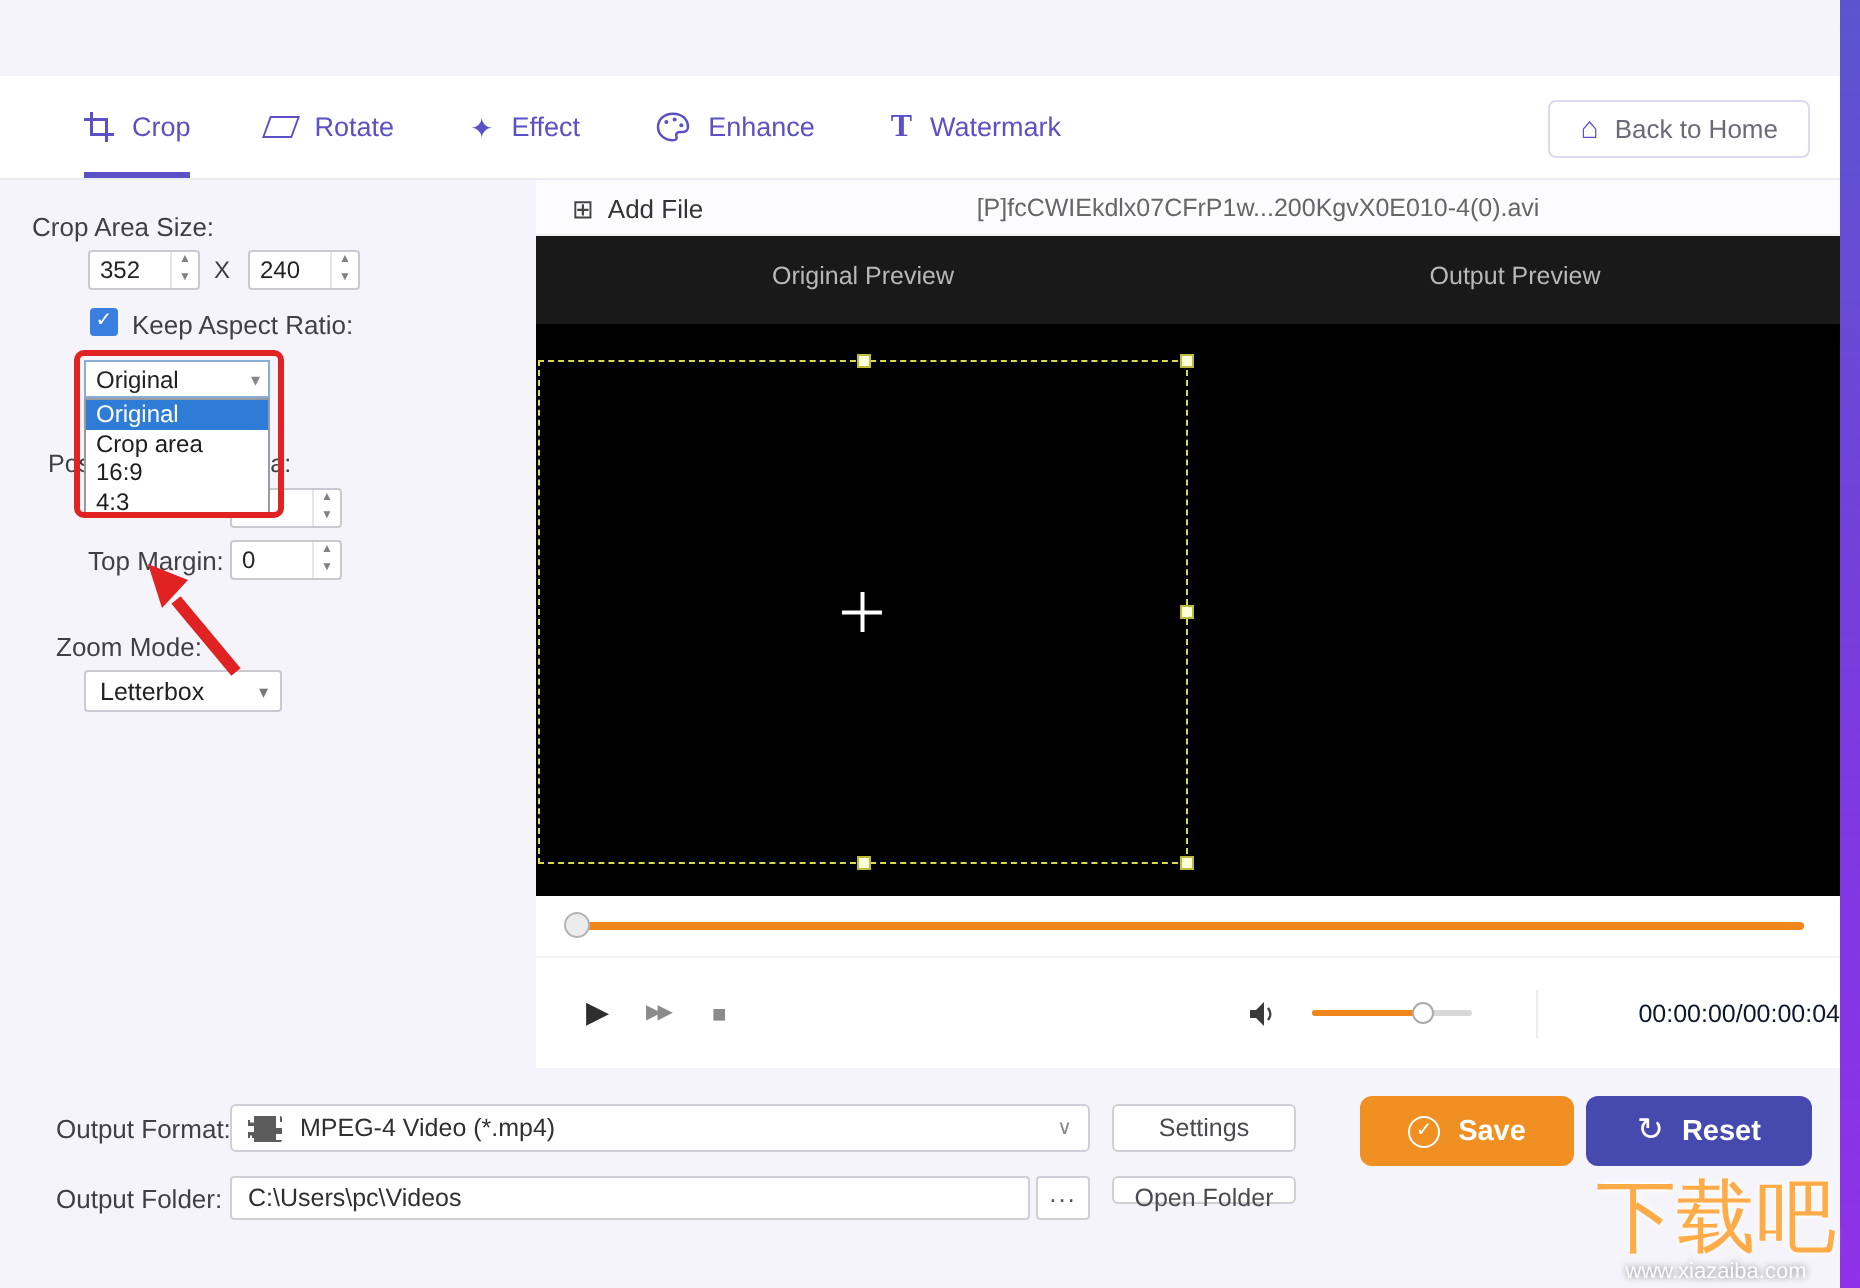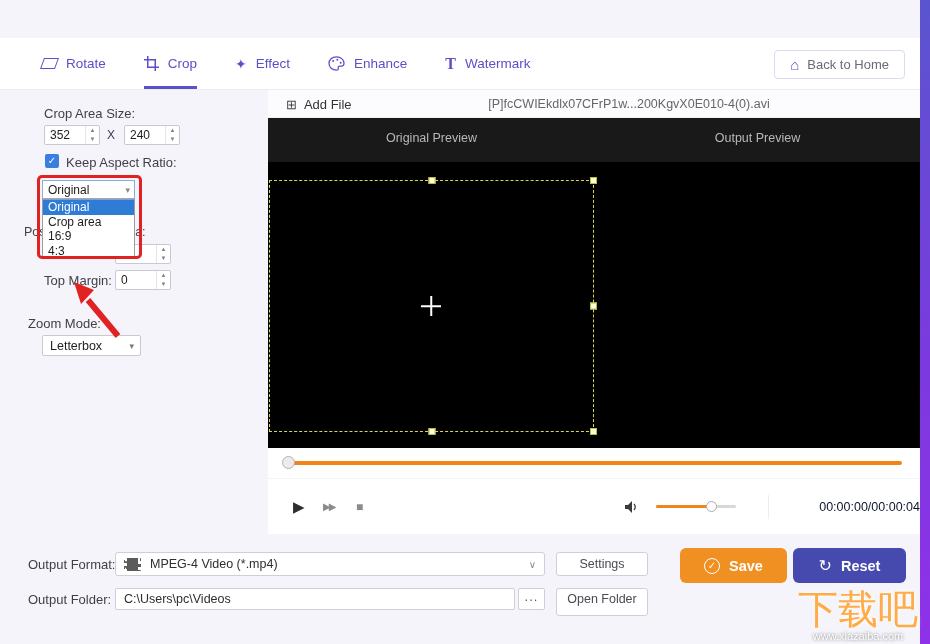--- a/index.html
+++ b/index.html
@@ -22,21 +22,21 @@
   .ic-wm { font-weight:700; font-size:16px; line-height:1; color:#5b50c5; font-family:"Liberation Serif", serif; }
   .backhome { position:absolute; right:25px; top:12px; height:29px; display:flex; align-items:center; gap:8px; padding:0 15px; border:1px solid #ddd9f0; border-radius:4px; color:#6a6a78; font-size:13px; background:#fff; cursor:pointer; }
   .ic-home { color:#5b50c5; font-size:15px; line-height:1; }
 
   
   .strip { position:absolute; right:0; top:0; width:10px; height:644px; z-index:50;
            background:linear-gradient(180deg,#5a55cf 0%,#7b3ade 55%,#8f31e8 100%); }
 
   
   .lbl { position:absolute; color:#3f3f46; font-size:13px; white-space:nowrap; }
-  #lbl-size { left:44px; top:106px;text-align:center; }
+  #lbl-size { left:16px; top:106px;text-align:center; }
   .spin { position:absolute; display:flex; background:#fff; border:1px solid #c9c9d2; border-radius:2px; height:20px; }
   .spin-val { flex:1; font-size:12px; line-height:18px; padding-left:5px; color:#222; }
   .spin-btns { width:14px; border-left:1px solid #e3e3ea; display:flex; flex-direction:column; }
   .spin-btns span { flex:1; font-size:6px; line-height:8px; text-align:center; color:#808089; cursor:pointer; }
   #spin-w { left:44px; top:125px; width:56px; }
   #x-sep  { left:107px; top:128px; font-size:12px; }
   #spin-h { left:124px; top:125px; width:56px; }
   #chk { position:absolute; left:45px; top:154px; width:14px; height:14px; background:#3a7ee0; border-radius:2px; color:#fff; font-size:10px; line-height:14px; text-align:center; cursor:pointer; }
   #lbl-keep { left:66px; top:155px; }
   #combo-aspect { position:absolute; left:42px; top:180px; width:93px; height:19px; background:#fff; border:1px solid #89aed6; z-index:10; display:flex; align-items:center; font-size:12px; color:#222; padding-left:5px; cursor:pointer; }
@@ -100,44 +100,44 @@
   #combo-format .val { font-size:12.5px; color:#2f2f2f; }
   #combo-format .arrow { margin-left:auto; font-size:10px; color:#8a8a8a; }
   #btn-settings { position:absolute; left:556px; top:552px; width:92px; height:24px; background:#fff; border:1px solid #cfcfd8; border-radius:3px; font-size:12.5px; color:#4a4a52; text-align:center; line-height:22px; cursor:pointer; }
   #btn-save { position:absolute; left:680px; top:548px; width:107px; height:35px; background:#f19022; border-radius:6px; display:flex; align-items:center; justify-content:center; gap:9px; color:#fff; font-size:14.5px; font-weight:700; cursor:pointer; }
   .save-check { width:16px; height:16px; border:1.6px solid #fff; border-radius:50%; font-size:10px; line-height:13px; text-align:center; font-weight:400; flex:none; }
   #btn-reset { position:absolute; left:793px; top:548px; width:113px; height:35px; background:#4649ae; border-radius:6px; display:flex; align-items:center; justify-content:center; gap:9px; color:#fff; font-size:14.5px; font-weight:700; cursor:pointer; }
   .reset-ic { font-size:16px; font-weight:400; line-height:1; }
   #lbl-folder { left:28px; top:592px; }
   #input-folder { position:absolute; left:115px; top:588px; width:400px; height:22px; background:#fff; border:1px solid #cfcfd8; border-radius:2px; font-size:12.5px; color:#2f2f2f; line-height:20px; padding-left:8px; white-space:nowrap; overflow:hidden; }
   #btn-browse { position:absolute; left:518px; top:588px; width:27px; height:22px; background:#fff; border:1px solid #cfcfd8; border-radius:2px; text-align:center; line-height:16px; font-size:13px; color:#555; cursor:pointer; letter-spacing:1px; }
-  #btn-open { position:absolute; left:556px; top:588px; width:92px; height:28px; background:#fff; border:1px solid #cfcfd8; border-radius:3px; text-align:center; line-height:20px; font-size:12.5px; color:#4a4a52; cursor:pointer; }
+  #btn-open { position:absolute; left:556px; top:588px; width:92px; height:14px; background:#fff; border:1px solid #cfcfd8; border-radius:3px; text-align:center; line-height:20px; font-size:12.5px; color:#4a4a52; cursor:pointer; }
 
   
   #wm { position:absolute; right:12px; bottom:2px; z-index:60; text-align:center; pointer-events:none; }
   #wm-1 { font-size:40px; font-weight:400; line-height:1; color:rgba(255,158,40,.85); text-shadow:0 0 2px #fff, 0 0 5px rgba(255,255,255,.8); }
   #wm-2 { font-size:11px; margin-top:1px; color:rgba(255,255,255,.95); text-shadow:0 0 3px rgba(100,100,100,.9); }
 </style>
 </head>
 <body>
 
 <div class="app">
 
 
   <div class="tabbar">
     <div class="tabs">
-      <div class="tab">
-        <span class="ic-rotate"></span>
-        <span>Rotate</span>
-      </div>
       <div class="tab active">
         <svg width="15" height="15" viewBox="0 0 16 16">
           <path d="M4 0v12h12M0 4h12v12" stroke="#5b50c5" stroke-width="1.6" fill="none"></path>
         </svg>
         <span>Crop</span>
+      </div>
+      <div class="tab">
+        <span class="ic-rotate"></span>
+        <span>Rotate</span>
       </div>
       <div class="tab">
         <span class="ic-effect">✦</span>
         <span>Effect</span>
       </div>
       <div class="tab">
         <svg width="17" height="15" viewBox="0 0 20 18">
           <path d="M10 1C4.5 1 1 4.6 1 9s3.8 8 9 8c1.8 0 2.6-1 2.1-2.2-.6-1.4.2-2.8 1.9-2.8H16c1.7 0 3-1.3 3-3C19 4 15 1 10 1z" fill="none" stroke="#5b50c5" stroke-width="1.5"></path>
           <circle cx="6" cy="6" r="1.2" fill="#5b50c5"></circle>
             <circle cx="11" cy="4.5" r="1.2" fill="#5b50c5"></circle>

